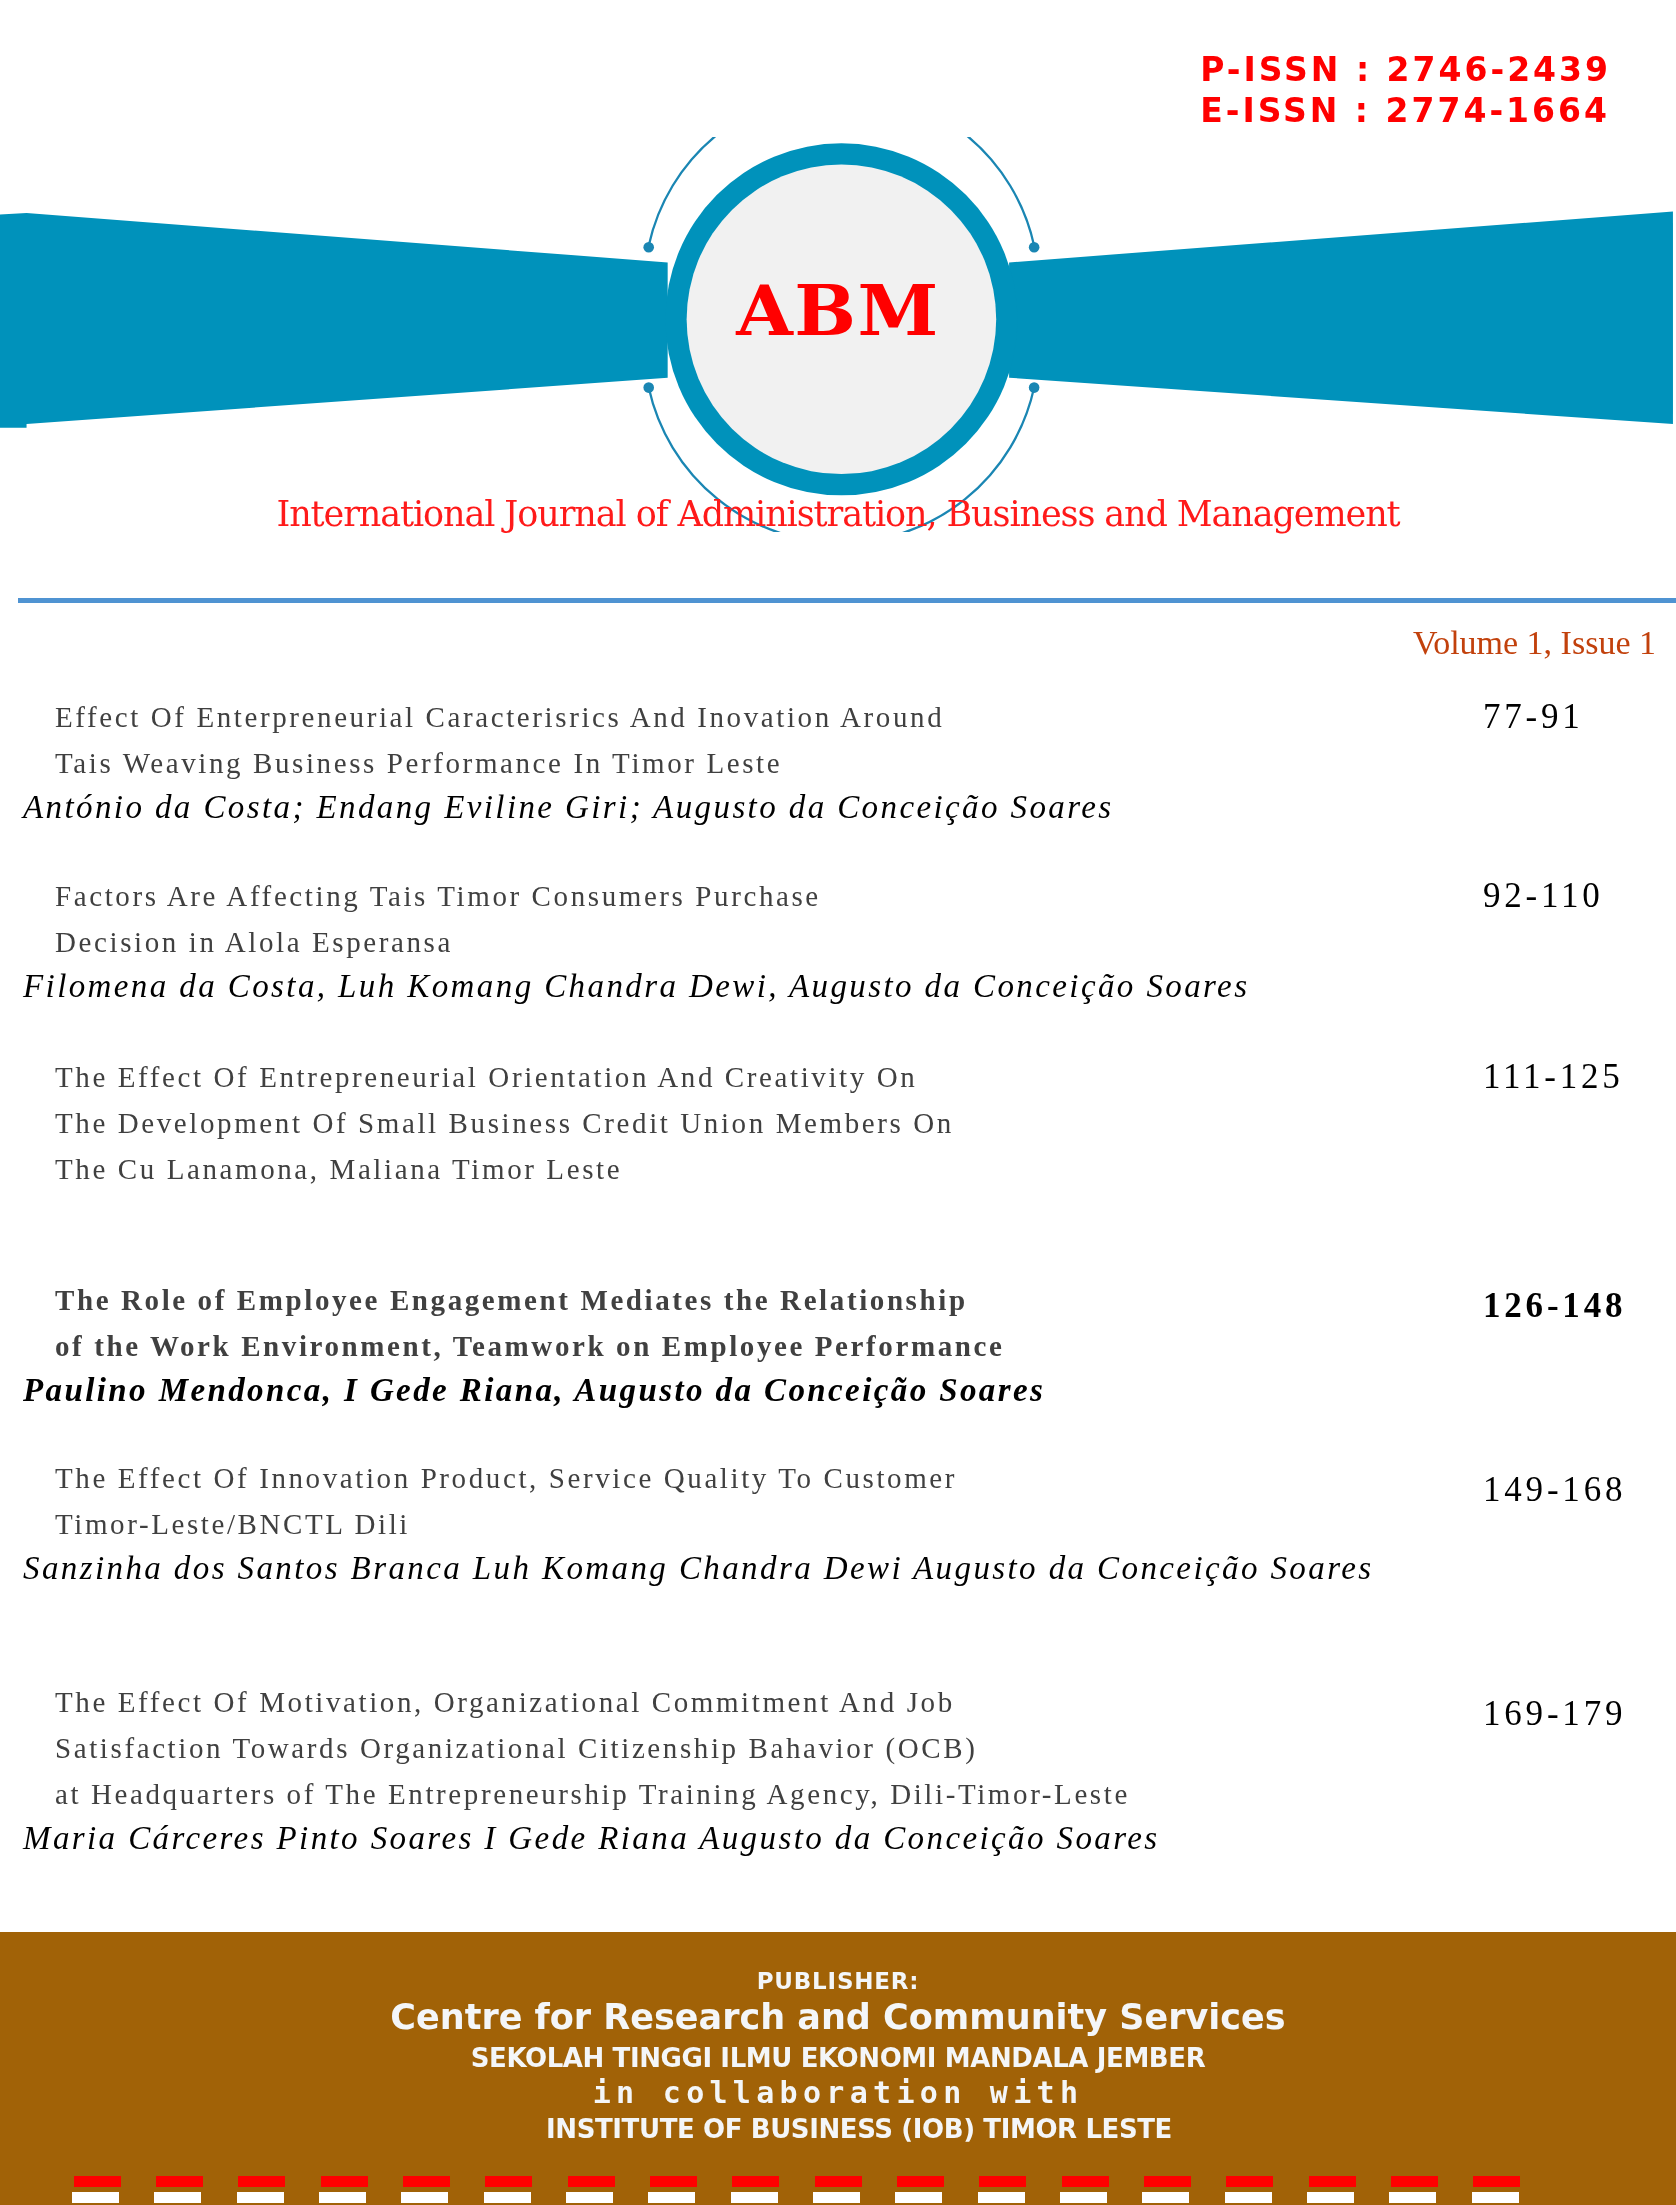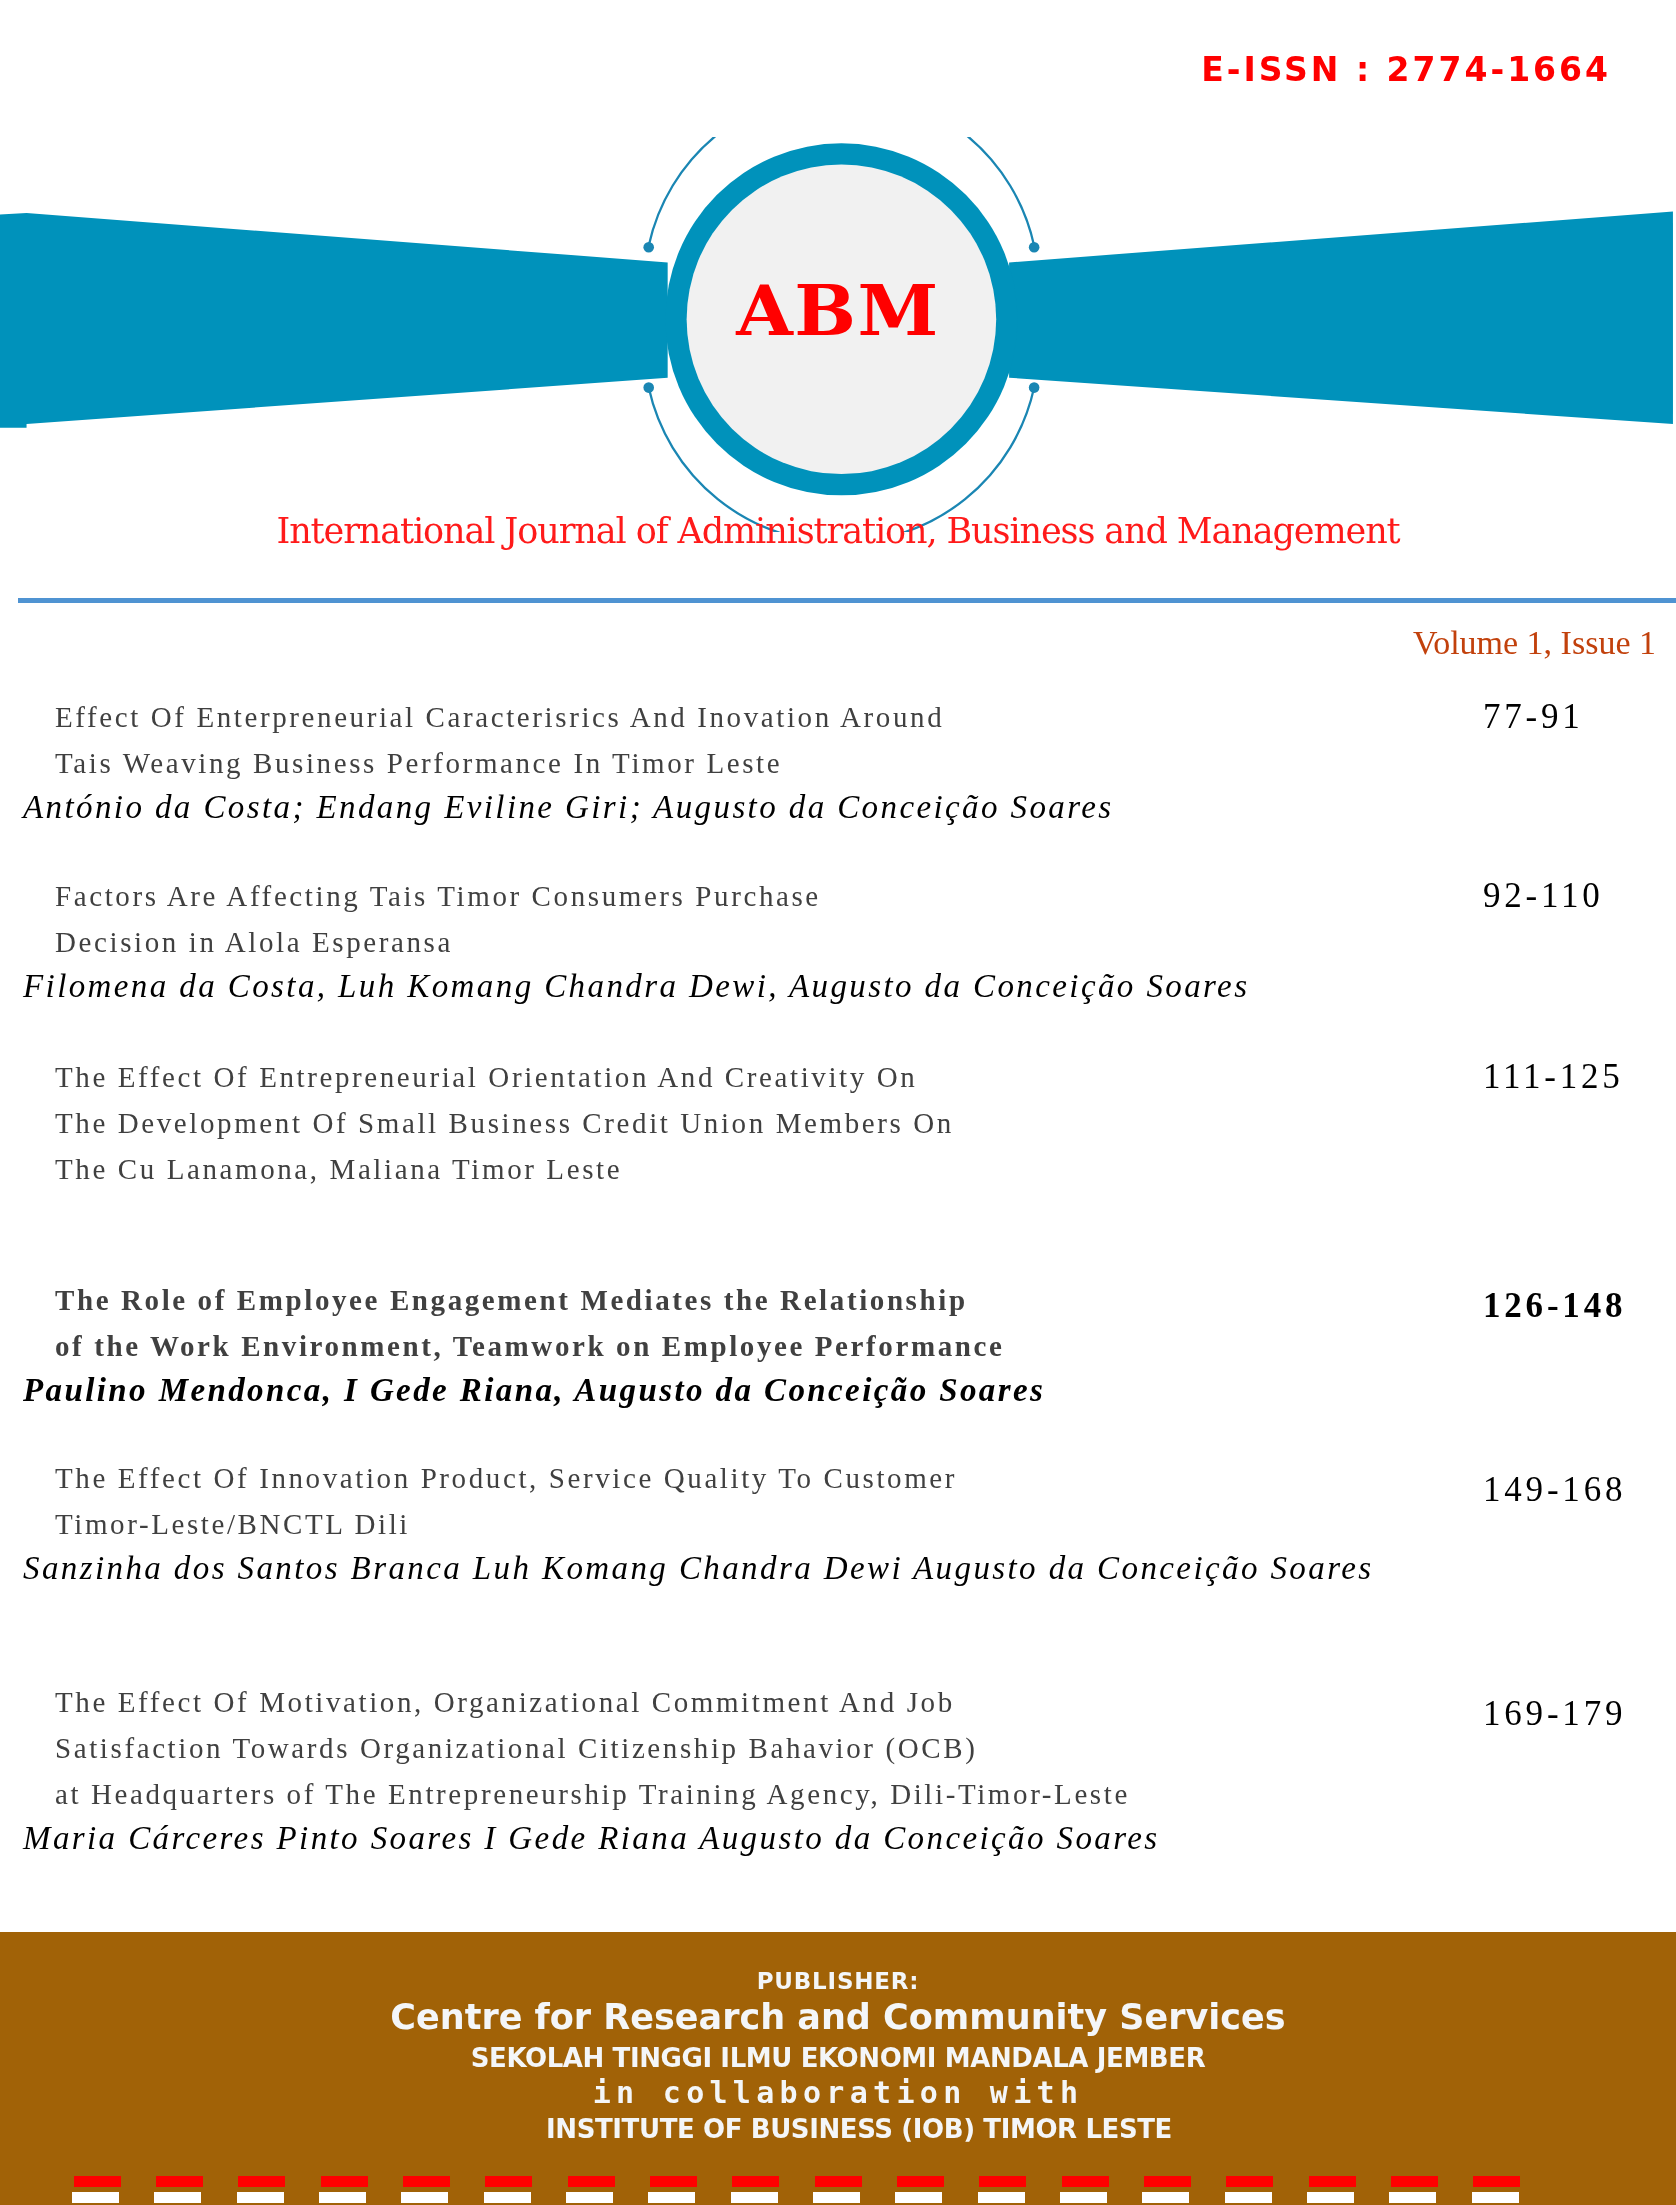--- a/index.html
+++ b/index.html
@@ -20,21 +20,21 @@
   .banner-svg { position: absolute; left: 0; top: 137px; }
 
   .logo-text {
     position: absolute; left: 0; width: 1676px; top: 272px; text-align: center;
     color: #ff0000; font-family: "DejaVu Serif", serif; font-weight: bold;
     font-size: 73px; letter-spacing: 1.5px; line-height: 76px;
     transform: scaleY(0.95);
   }
 
   .journal-title {
-    position: absolute; left: 0; width: 1676px; top: 508px; text-align: center;
+    position: absolute; left: 0; width: 1676px; top: 491px; text-align: center;
     color: #ff1a1a; font-family: "DejaVu Serif", serif; font-weight: normal;
     font-size: 35px; letter-spacing: -1.1px; line-height: 46px;
   }
   .rule {
     position: absolute; left: 18px; top: 598px; width: 1658px; height: 4.6px;
     background: #4f93d2;
   }
 
   .volume {
     position: absolute; right: 20px; top: 622px;
@@ -67,20 +67,21 @@
     position: absolute; left: 0; width: 1676px; text-align: center; color: #f4f6f8;
     font-family: "DejaVu Sans", sans-serif; font-weight: bold; white-space: nowrap;
   }
   .dash-row { position: absolute; left: 0; width: 1676px; height: 10.6px; }
   .dash { position: absolute; width: 47px; height: 10.6px; }
 </style>
 </head>
 <body>
 
 <div class="issn">
+  <div>P-ISSN : 2746-2439</div>
   <div>E-ISSN : 2774-1664</div>
 </div>
 
 <svg class="banner-svg" width="1676" height="395" viewBox="0 180 2209 520" xmlns="http://www.w3.org/2000/svg">
 
   <polygon points="0,282 35,280 880,345 880,497 35,558 35,563 0,563" fill="#0092bb"></polygon>
 
   <polygon points="1330,345 2205,278 2205,558 1330,497" fill="#0092bb"></polygon>
 
   <path d="M 855 323 A 260 260 0 0 1 1363 323" fill="none" stroke="#1a86b3" stroke-width="3"></path>

